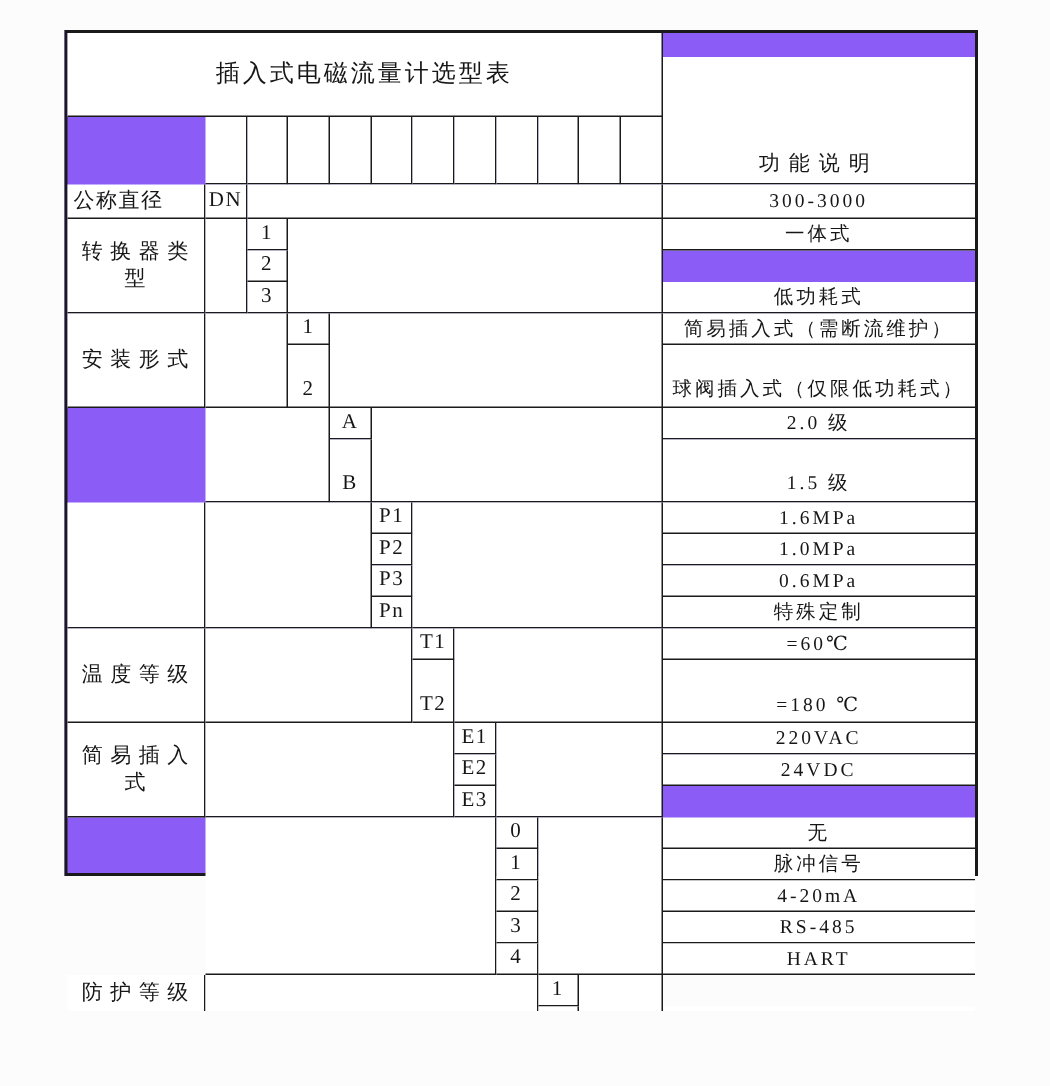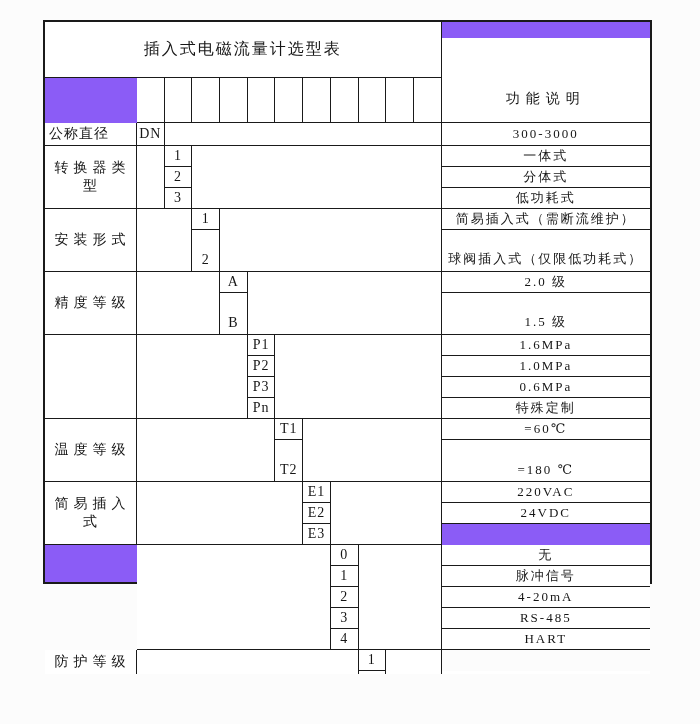--- a/index.html
+++ b/index.html
@@ -29,21 +29,21 @@
     display: flex;
     align-items: center;
     justify-content: center;
     overflow: hidden;
     background: #ffffff;
   }
   .er { border-right: none; }   
   .eb { border-bottom: none; }  
   .bot { align-items: flex-end; padding-bottom: 3px; } 
   .title { font-size: 16px; letter-spacing: 2px; }
-  .func  { font-size: 14px; letter-spacing: 6px; align-items: flex-end; padding-bottom: 14px; margin-top: 16px; }
+  .func  { font-size: 14px; letter-spacing: 6px; align-items: flex-end; padding-bottom: 4px; margin-top: 16px; }
   .ldc   { font-size: 15px; letter-spacing: 0.5px; align-items: flex-end;
            justify-content: flex-start; padding-left: 2px; padding-bottom: 1px; }
   .lbl   { font-size: 14px; letter-spacing: 5px; padding-left: 4px; }
   .lbl0  { font-size: 14px; letter-spacing: 1px; justify-content: flex-start; padding-left: 4px; }
   .code  { font-size: 14px; letter-spacing: 1px; }
   .desc  { font-size: 13px; letter-spacing: 2px; }
 </style>
 </head>
 <body>
 
@@ -68,32 +68,30 @@
   <div class="c" style="grid-area:3/3/4/13"></div>
   <div class="c desc er" style="grid-area:3/13/4/14">300-3000</div>
 
   <div class="c lbl" style="grid-area:4/1/7/2">转换器类型</div>
   <div class="c" style="grid-area:4/2/7/3"></div>
   <div class="c code" style="grid-area:4/3/5/4">1</div>
   <div class="c code" style="grid-area:5/3/6/4">2</div>
   <div class="c code" style="grid-area:6/3/7/4">3</div>
   <div class="c" style="grid-area:4/4/7/13"></div>
   <div class="c desc er" style="grid-area:4/13/5/14">一体式</div>
-  <div class="c desc er" style="grid-area:5/13/6/14">分体式</div>
   <div class="c lbl" style="grid-area:7/1/9/2">安装形式</div>
 
   <div class="c desc er" style="grid-area:6/13/7/14">低功耗式</div>
   <div class="c" style="grid-area:7/2/9/4"></div>
   <div class="c code" style="grid-area:7/4/8/5">1</div>
   <div class="c code bot" style="grid-area:8/4/9/5">2</div>
   <div class="c" style="grid-area:7/5/9/13"></div>
   <div class="c desc er" style="grid-area:7/13/8/14">简易插入式（需断流维护）</div>
   <div class="c desc er bot" style="grid-area:8/13/9/14">球阀插入式（仅限低功耗式）</div>
 
-  <div class="c lbl" style="grid-area:9/1/11/2">精度等级</div>
   <div class="c" style="grid-area:9/2/11/5"></div>
   <div class="c code" style="grid-area:9/5/10/6">A</div>
   <div class="c code bot" style="grid-area:10/5/11/6">B</div>
   <div class="c" style="grid-area:9/6/11/13"></div>
   <div class="c desc er" style="grid-area:9/13/10/14">2.0 级</div>
   <div class="c desc er bot" style="grid-area:10/13/11/14">1.5 级</div>
 
   <div class="c lbl" style="grid-area:11/1/15/2"></div>
   <div class="c" style="grid-area:11/2/15/6"></div>
   <div class="c code" style="grid-area:11/6/12/7">P1</div>

